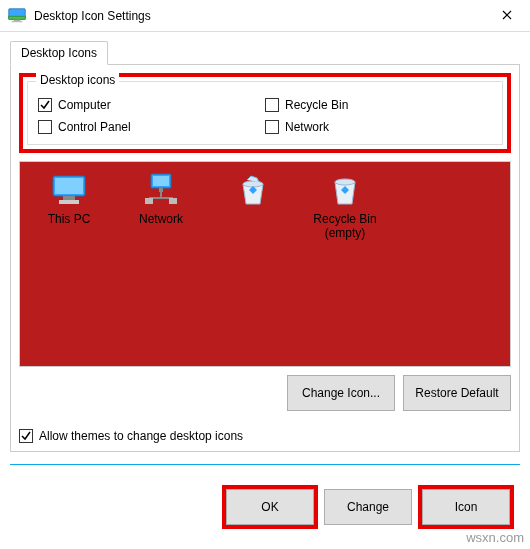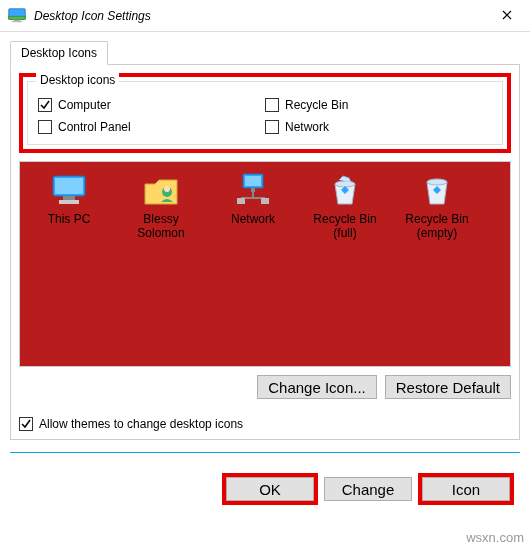--- a/index.html
+++ b/index.html
@@ -20,21 +20,20 @@
     padding: 0 0 0 8px;
     border-bottom: 1px solid #ddd;
   }
   .titlebar .ticon {
     width: 18px; height: 16px;
     margin-right: 8px;
   }
   .titlebar .title {
     flex: 1;
     font-size: 12px;
-    font-style: italic;
   }
   .titlebar .close {
     width: 46px;
     height: 32px;
     display: flex;
     align-items: center;
     justify-content: center;
   }
   .titlebar .close svg { width: 10px; height: 10px; }
   .client {
@@ -123,24 +122,24 @@
     justify-content: center;
   }
   .actionrow {
     display: flex;
     justify-content: flex-end;
     gap: 8px;
     margin-top: 8px;
   }
   .btn {
     min-width: 108px;
-    height: 24px;
+    height: 36px;
     border: 1px solid #adadad;
     background: #e1e1e1;
-    font-size: 15px;
+    font-size: 12px;
     display: flex;
     align-items: center;
     justify-content: center;
     padding: 0 10px;
   }
   .allowrow {
     margin-top: 18px;
     display: flex;
     align-items: center;
     gap: 6px;
@@ -235,31 +234,20 @@
           <svg viewBox="0 0 40 36">
             <rect x="4" y="4" width="32" height="20" rx="2" fill="#2ea3ff" stroke="#1a6fb0"></rect>
             <rect x="6" y="6" width="28" height="16" fill="#7fcfff"></rect>
             <rect x="14" y="24" width="12" height="4" fill="#888"></rect>
             <rect x="10" y="28" width="20" height="4" fill="#ccc"></rect>
           </svg>
         </span>
         <span>This PC</span>
       </div>
 
-      <div class="ditem">
-        <span class="ico">
-          <svg viewBox="0 0 40 36">
-            <path d="M4 12 L14 12 L18 8 L36 8 L36 32 L4 32 Z" fill="#ffd766" stroke="#caa53a"></path>
-            <circle cx="26" cy="20" r="5" fill="#3cb371"></circle>
-            <circle cx="26" cy="17" r="3" fill="#ffe0bd"></circle>
-            <path d="M20 30 Q26 24 32 30" fill="#3cb371"></path>
-          </svg>
-        </span>
-        <span>Blessy Solomon</span>
-      </div>
 
       <div class="ditem">
         <span class="ico">
           <svg viewBox="0 0 40 36">
             <rect x="10" y="2" width="20" height="14" rx="1" fill="#2ea3ff" stroke="#1a6fb0"></rect>
             <rect x="12" y="4" width="16" height="10" fill="#7fcfff"></rect>
             <rect x="18" y="16" width="4" height="4" fill="#888"></rect>
             <line x1="20" y1="20" x2="20" y2="26" stroke="#888" stroke-width="2"></line>
             <line x1="8" y1="26" x2="32" y2="26" stroke="#888" stroke-width="2"></line>
             <rect x="4" y="26" width="8" height="6" fill="#bbb"></rect>
@@ -271,21 +259,20 @@
 
       <div class="ditem">
         <span class="ico">
           <svg viewBox="0 0 40 36">
             <path d="M10 12 L30 12 L27 32 L13 32 Z" fill="#e8f0f7" stroke="#9bb8cf"></path>
             <ellipse cx="20" cy="12" rx="10" ry="3" fill="#d4e6f5" stroke="#9bb8cf"></ellipse>
             <path d="M14 8 L18 4 L24 6 L26 10" fill="#cfe8ff" stroke="#7ab5e0"></path>
             <path d="M16 18 L20 14 L24 18 L20 22 Z" fill="#2ea3ff"></path>
           </svg>
         </span>
-        <span>Recycle Bin (full)</span>
       </div>
 
       <div class="ditem">
         <span class="ico">
           <svg viewBox="0 0 40 36">
             <path d="M10 10 L30 10 L27 32 L13 32 Z" fill="#e8f0f7" stroke="#9bb8cf"></path>
             <ellipse cx="20" cy="10" rx="10" ry="3" fill="#d4e6f5" stroke="#9bb8cf"></ellipse>
             <path d="M16 18 L20 14 L24 18 L20 22 Z" fill="#2ea3ff"></path>
           </svg>
         </span>

